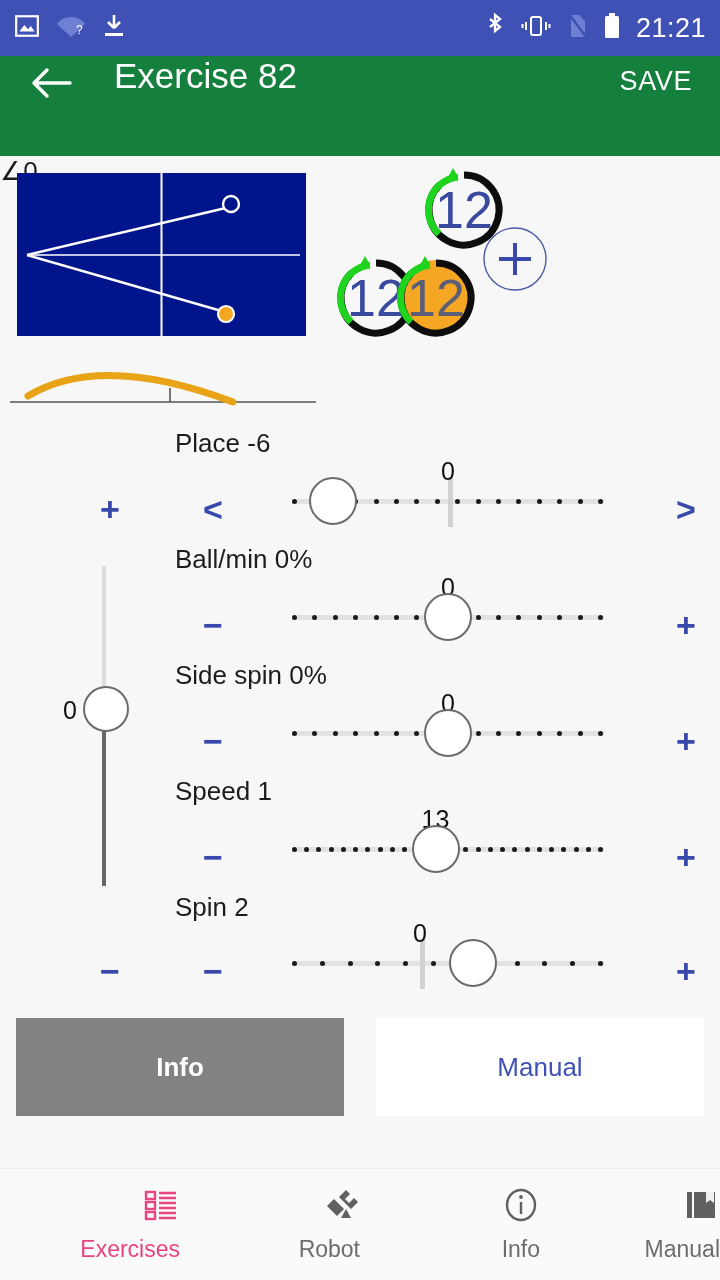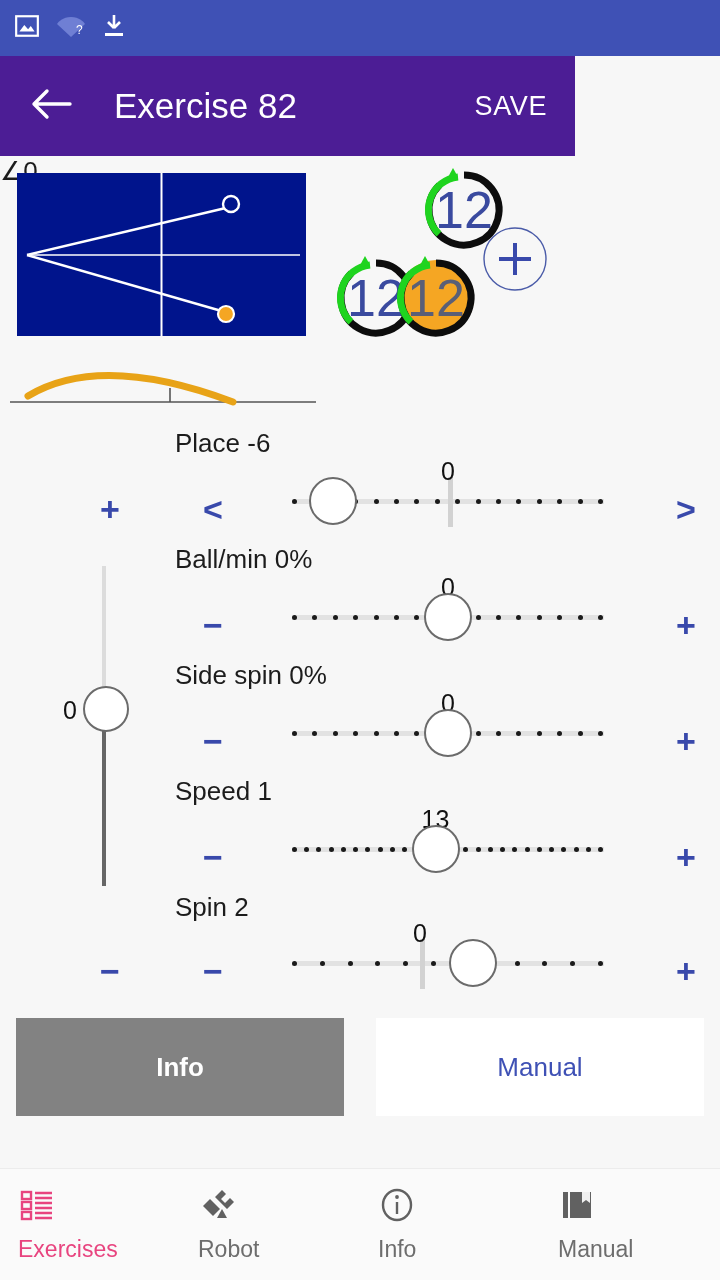--- a/index.html
+++ b/index.html
@@ -20,22 +20,22 @@
   .sb-left { display: flex; align-items: center; gap: 16px; }
   .sb-right { display: flex; align-items: center; gap: 14px; margin-left: auto; }
   .sb-ico { display: block; }
   .sb-time {
     color: #ffffff; font-size: 27px; letter-spacing: 0.5px;
     font-family: "Liberation Sans", sans-serif;
   }
 
   
   .appbar {
-    position: absolute; top: 56px; left: 0; width: 575px; height: 100px;
-    background: #4c1d95; display: flex; align-items: center; padding: 0 22px;
+    position: absolute; top: 56px; left: 0; width: 720px; height: 100px;
+    background: #15803d; display: flex; align-items: flex-start; padding: 0 22px;
   }
   .back-btn { width: 58px; height: 58px; display:flex; align-items:center; justify-content:center; cursor: pointer; }
   .appbar-title {
     color: #ffffff; font-size: 35px; margin-left: 34px; white-space: nowrap;
   }
   .save-btn {
     margin-left: auto; color: #ffffff; font-size: 27px; letter-spacing: .6px;
     padding: 10px 6px; cursor: pointer;
   }
 
@@ -109,21 +109,21 @@
     background: #ffffff; display: flex; align-items: center; justify-content: center;
     color: #3f51b5; font-size: 26px; cursor: pointer;
   }
 
   
   .bottomnav {
     position: absolute; left: 0; top: 1168px; width: 720px; height: 112px;
     background: #fafafa; display: flex; border-top: 1px solid #ececec;
   }
   .navitem {
-    flex: 1; display: flex; flex-direction: column; align-items: flex-start;
+    flex: 1; display: flex; flex-direction: column; align-items: flex-end;
     justify-content: center; gap: 8px; cursor: pointer; padding-left: 18px;
   }
   .navlabel { font-size: 23px; color: #6d6d6d; }
   .navitem.active .navlabel { color: #e8447f; }
 </style>
 </head>
 <body>
 
 <div class="screen">
 
@@ -140,20 +140,46 @@
             <path d="M15 4 C23 4 28 9 29 11 L15 24 L1 11 C2 9 7 4 15 4 Z" fill="#6f7fd4"></path>
             <text x="20" y="21" font-family="Liberation Sans, sans-serif" font-size="12" fill="#ffffff">?</text>
           </svg>
       </span>
       <span class="sb-ico">
         <svg width="24" height="26" viewBox="0 0 24 26">
             <path d="M12 2v12M12 15l-6-6M12 15l6-6" stroke="#fff" stroke-width="2.6" fill="none"></path>
             <rect x="3" y="20" width="18" height="3" fill="#fff"></rect>
           </svg>
       </span>
+    </div>
+    <div class="sb-right">
+      <span class="sb-ico">
+        <svg width="22" height="28" viewBox="0 0 22 28">
+            <path d="M6 7l10 8-5 4V3l5 4-10 8" stroke="#fff" stroke-width="2.3" fill="none"></path>
+          </svg>
+      </span>
+      <span class="sb-ico">
+        <svg width="32" height="26" viewBox="0 0 32 26">
+            <rect x="11" y="4" width="10" height="18" rx="2" fill="none" stroke="#fff" stroke-width="2"></rect>
+            <path d="M6 9v8M2.5 11v4M26 9v8M29.5 11v4" stroke="#fff" stroke-width="2"></path>
+          </svg>
+      </span>
+      <span class="sb-ico">
+        <svg width="22" height="28" viewBox="0 0 22 28">
+            <path d="M5 3h8l6 6v16H5z" fill="#6f7fd4"></path>
+            <path d="M3 2l17 23" stroke="#3f51b5" stroke-width="2.5"></path>
+          </svg>
+      </span>
+      <span class="sb-ico">
+        <svg width="20" height="28" viewBox="0 0 20 28">
+            <rect x="7" y="1" width="6" height="3" fill="#fff"></rect>
+            <rect x="3" y="4" width="14" height="22" rx="1.5" fill="#fff"></rect>
+          </svg>
+      </span>
+      <span class="sb-time">21:21</span>
     </div>
   </div>
 
   <div class="appbar">
     <div class="back-btn">
       <span>
         <svg width="42" height="34" viewBox="0 0 42 34">
             <path d="M17 4L4 17l13 13M4 17h36" stroke="#fff" stroke-width="3.4" fill="none" stroke-linecap="round" stroke-linejoin="round"></path>
           </svg>
       </span>

